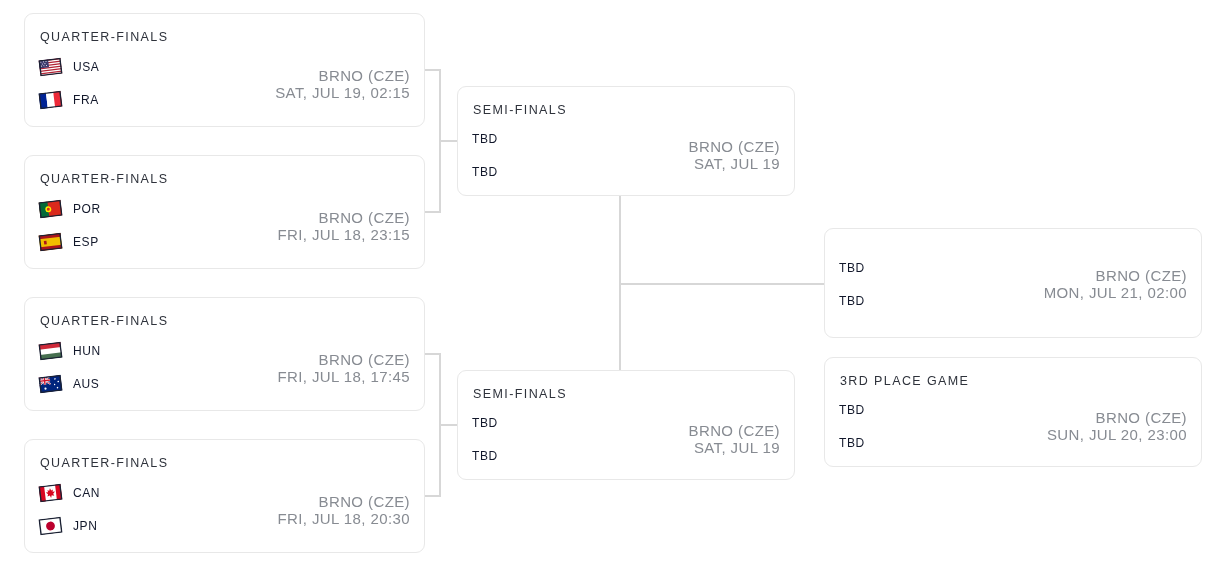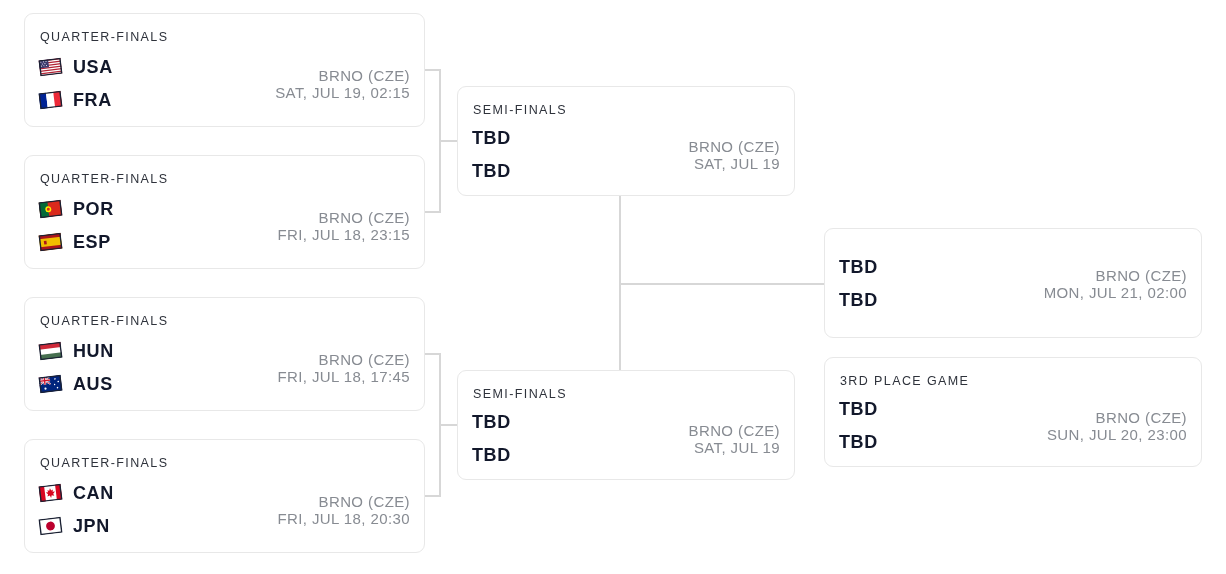--- a/index.html
+++ b/index.html
@@ -32,21 +32,21 @@
   }
   .card-body{flex:1;display:flex;align-items:center;justify-content:space-between;}
   .teams{display:flex;flex-direction:column;gap:8px;}
   .team-row{display:flex;align-items:center;height:25px;}
   .flag{
     width:23px;height:16px;display:inline-flex;flex:0 0 auto;
     transform:rotate(-7deg);margin-right:11px;
   }
   .flag svg{width:100%;height:100%;display:block;}
   .team-code{
-    font-size:18px;font-weight:700;letter-spacing:.6px;
+    font-size:12px;font-weight:400;letter-spacing:.6px;
     color:var(--team-text);white-space:nowrap;
   }
   .tbd .team-row{height:25px;}
   .info{
     text-align:right;font-size:15px;letter-spacing:.4px;
     color:var(--info-text);line-height:17px;white-space:nowrap;
   }
 
   
   #card-qf1{left:24px;top:13px;width:401px;height:114px;}

